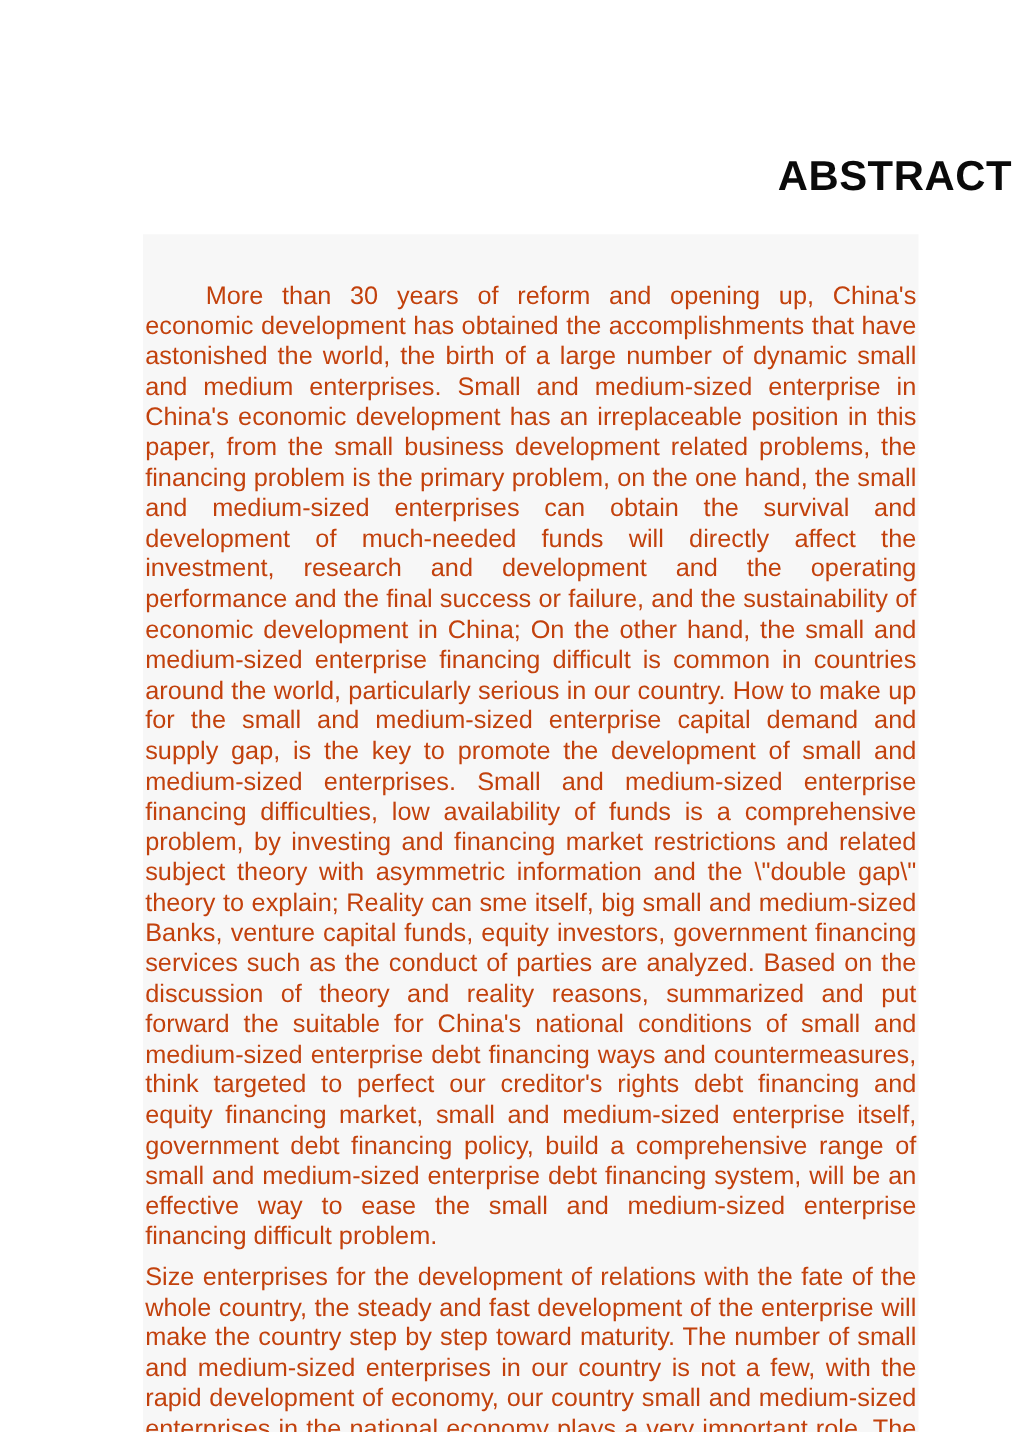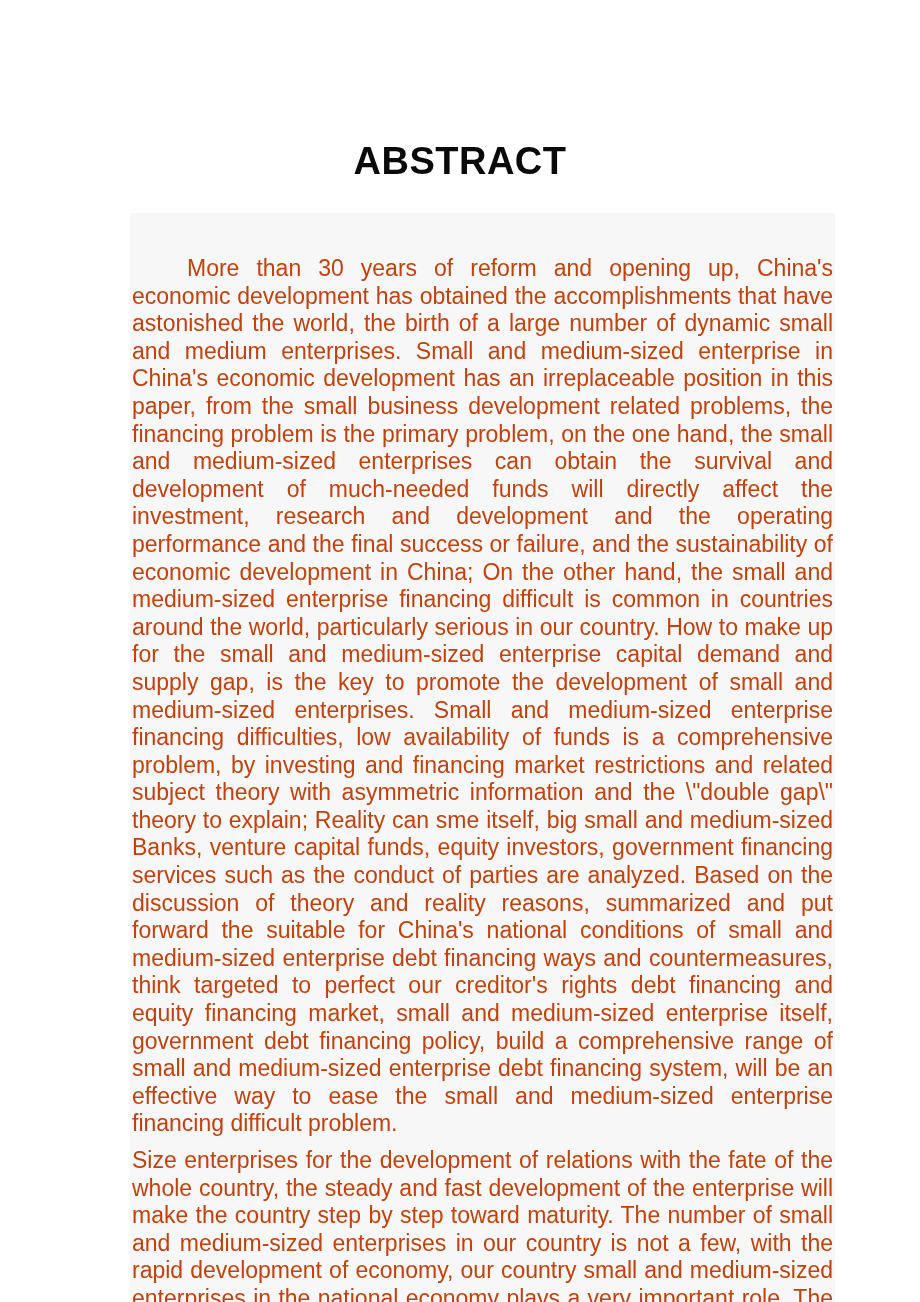--- a/index.html
+++ b/index.html
@@ -14,21 +14,21 @@
     background: #ffffff;
     overflow: hidden;
     font-family: "Liberation Sans", sans-serif;
   }
   .page-title {
     position: absolute;
     top: 140px;
     left: 0;
     width: 920px;
     margin: 0;
-    text-align: center;
+    text-align: right;
     font-size: 38px;
     font-weight: 700;
     letter-spacing: 0.5px;
     color: #0a0a0a;
     font-family: "Liberation Sans", sans-serif;
   }
   .abstract-block {
     position: absolute;
     left: 130px;
     top: 213px;

